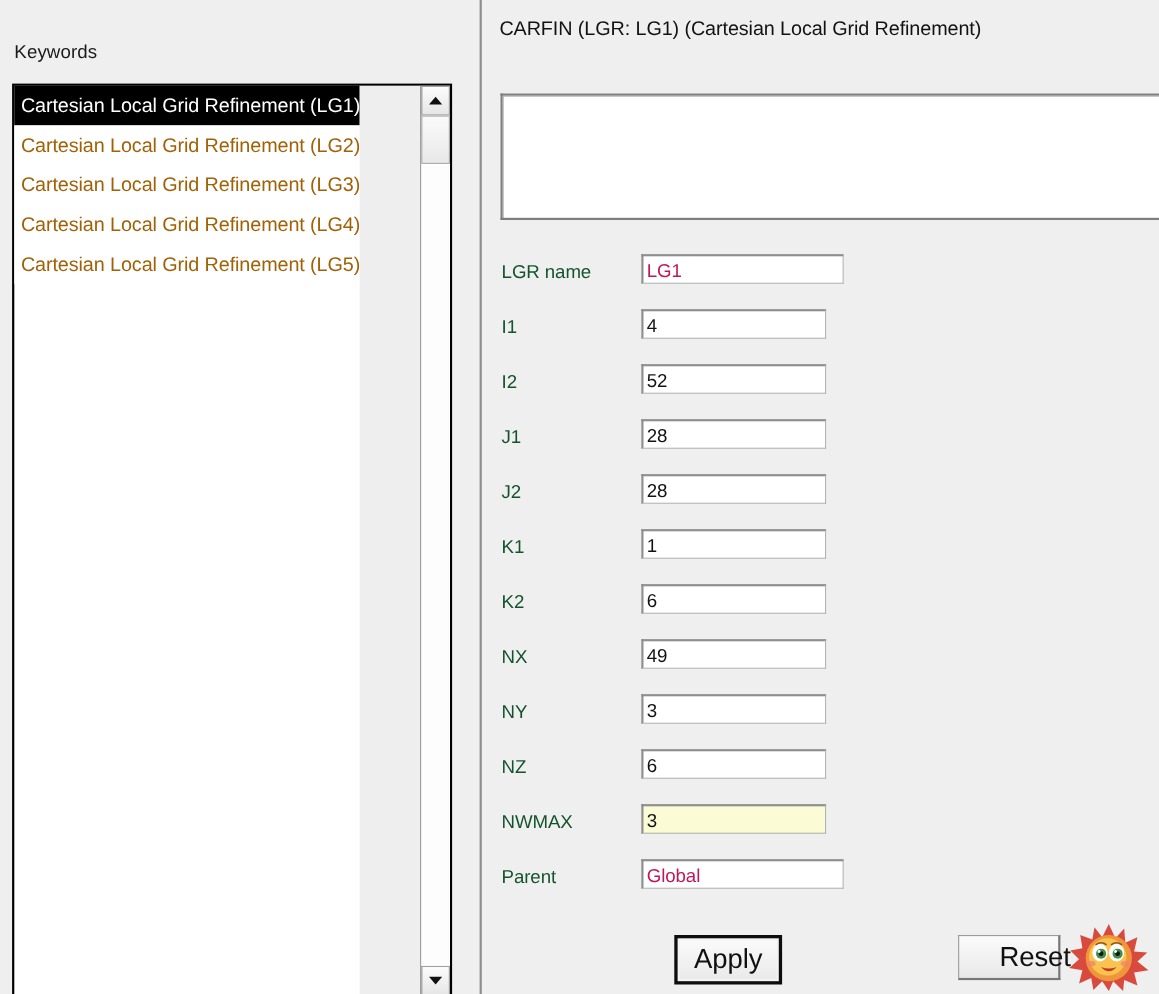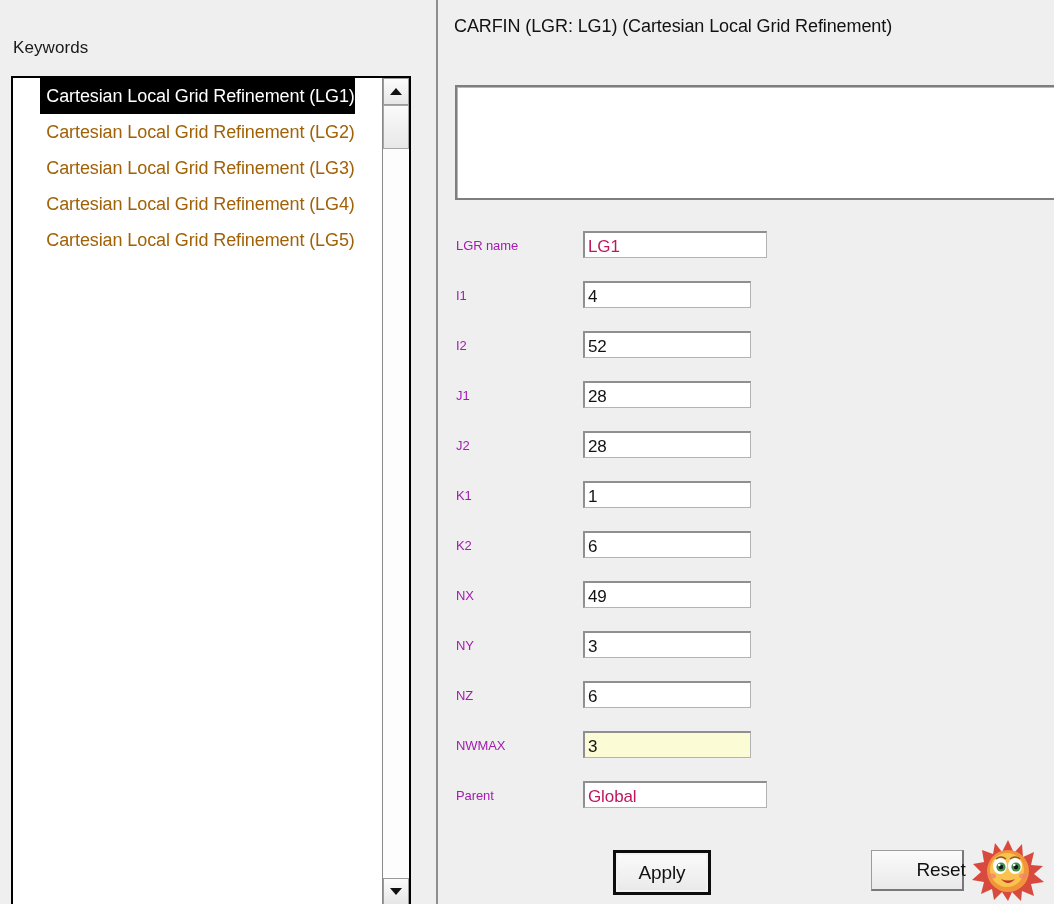--- a/index.html
+++ b/index.html
@@ -53,25 +53,24 @@
   .list-item.selected {
     background: #000000;
     color: #ffffff;
   }
   .list-rest {
     background: #eeeeee;
     flex: 1 1 auto;
   }
   .listbox-items-wrap {
     display: flex;
-    flex-direction: column;
+    flex-direction: row;
     height: 100%;
     flex: 1 1 auto;
     min-width: 0;
-    align-items: center;
   }
 
   
   .scrollbar {
     width: 27px;
     flex: 0 0 27px;
     background: #f0f0f0;
     border-left: 1px solid #8a8a8a;
     display: flex;
     flex-direction: column;
@@ -155,22 +154,22 @@
     left: 0; top: 226px;
     width: 613px;
   }
   .row {
     position: relative;
     height: 50px;
   }
   .row-label {
     position: absolute;
     left: 15px; top: 12px;
-    font-size: 13px;
-    color: #a21caf;
+    font-size: 17px;
+    color: #14532d;
     white-space: nowrap;
     letter-spacing: -0.1px;
   }
   .field {
     position: absolute;
     left: 142px; top: 5px;
     height: 27px;
     background: #ffffff;
     border: 1px solid #b3b3b3;
     border-top: 2px solid #8f8f8f;
@@ -185,21 +184,21 @@
     letter-spacing: -0.1px;
   }
   .field.w-wide  { width: 184px; }
   .field.w-std   { width: 168px; }
   .field.text-red { color: #be185d; }
   .field.hl-yellow { background: #fbfbd6; }
 
   
   .btn {
     position: absolute;
-    font-size: 19px;
+    font-size: 25px;
     color: #111111;
     background: linear-gradient(to bottom, #fbfbfb, #e9e9e9);
     display: flex;
     align-items: center;
     justify-content: center;
     box-sizing: border-box;
     letter-spacing: -0.1px;
   }
   .btn-apply {
     left: 172px; top: 850px;

